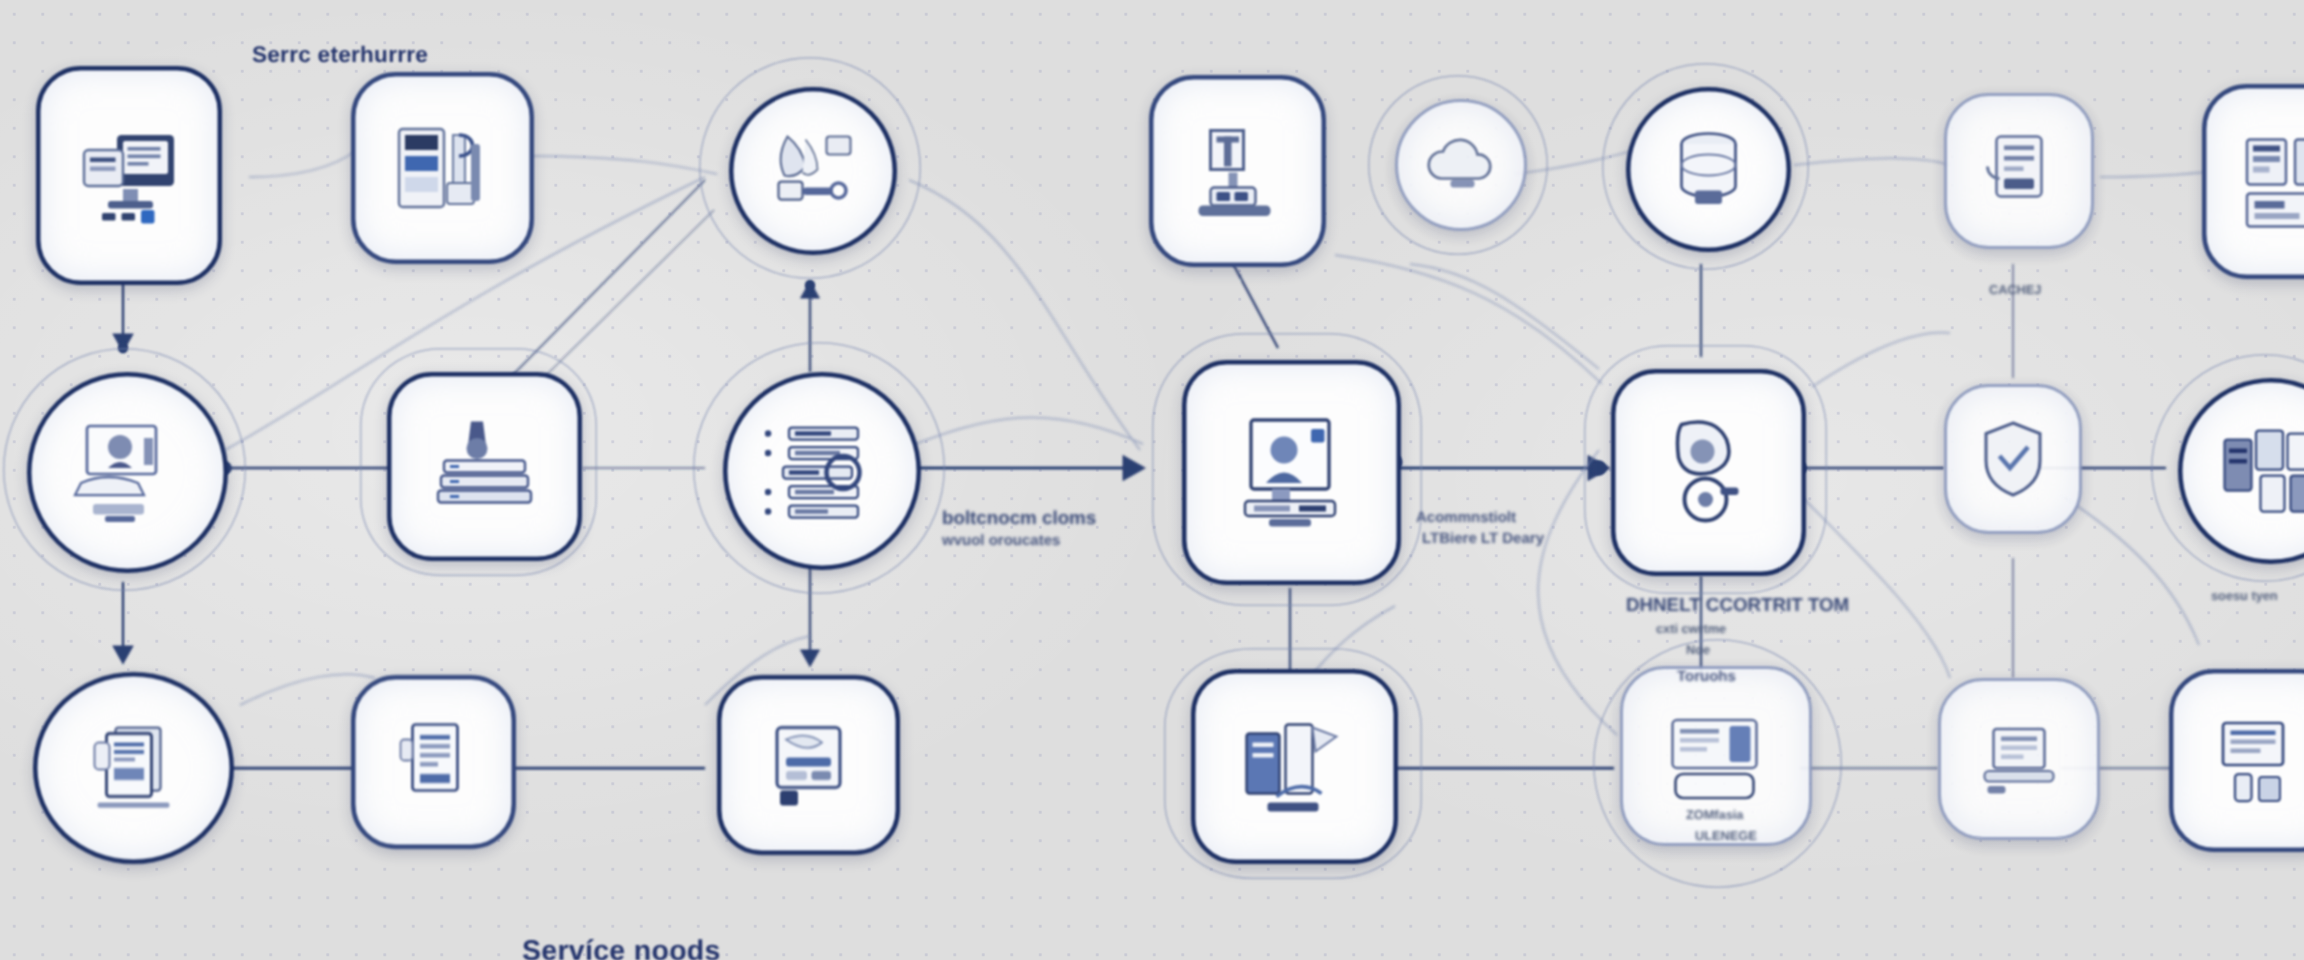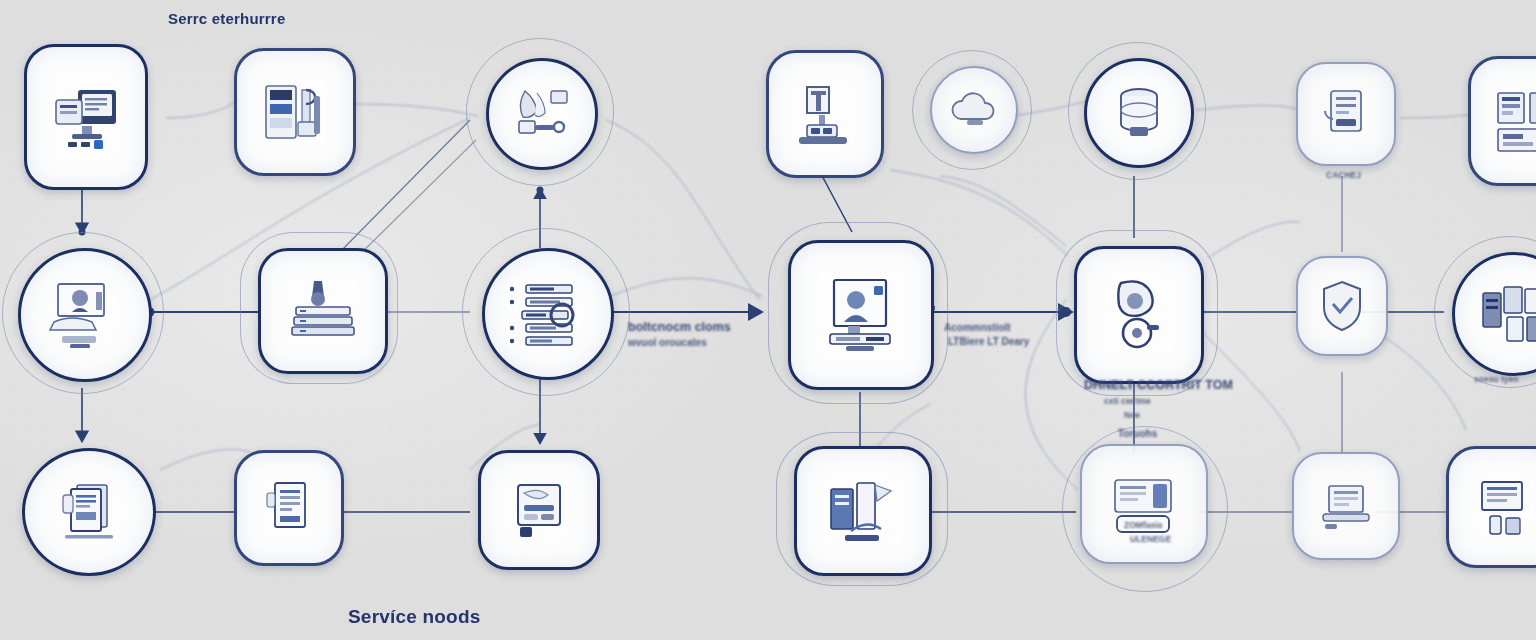--- a/index.html
+++ b/index.html
@@ -53,20 +53,21 @@
 
   .ico{display:block;filter:blur(.5px);}
 
   
   .lbl{
     position:absolute;
     color:#24346c;
     filter:blur(.7px);
     white-space:nowrap;
     pointer-events:none;
+    margin-top:18px;
   }
   .lbl.title{font-size:15px;font-weight:700;letter-spacing:.2px;}
   .lbl.foot{font-size:19px;font-weight:700;letter-spacing:.2px;}
   .lbl.small{font-size:12.5px;font-weight:600;color:#3a4a78;filter:blur(1.0px);}
   .lbl.tiny{font-size:10px;font-weight:600;color:#4a5881;filter:blur(1.1px);}
   .lbl.micro{font-size:8.5px;font-weight:600;color:#55627f;filter:blur(1.2px);}
 </style>
 </head>
 <body>
 

